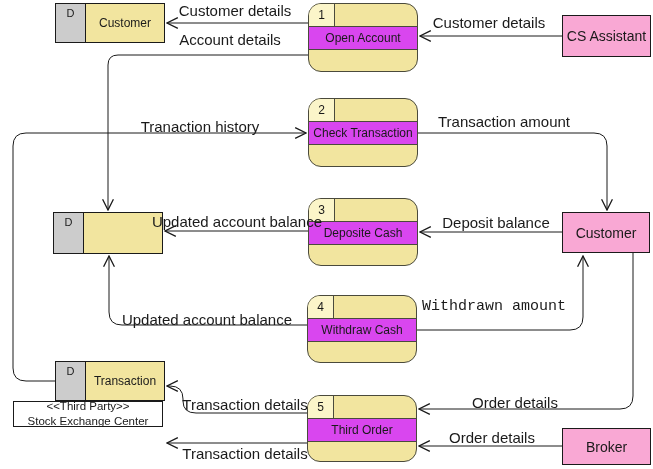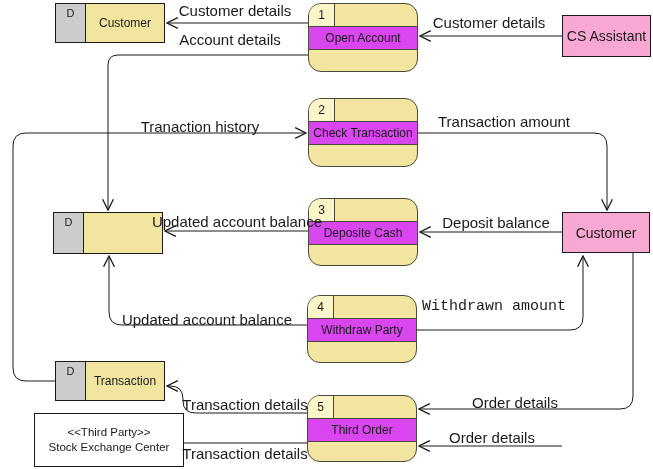--- a/index.html
+++ b/index.html
@@ -108,38 +108,41 @@
     <div class="topband">
         <div class="numcell">3</div>
       </div>
     <div class="midband">Deposite Cash</div>
     <div class="botband"></div>
   </div>
   <div class="process" style="left:307px;top:295px;width:110px;height:68px;">
     <div class="topband">
         <div class="numcell">4</div>
       </div>
-    <div class="midband">Withdraw Party</div>
+    <div class="midband">Withdraw Cash</div>
     <div class="botband"></div>
   </div>
   <div class="process" style="left:307px;top:395px;width:110px;height:67px;">
     <div class="topband">
         <div class="numcell">5</div>
       </div>
     <div class="midband">Third Order</div>
     <div class="botband"></div>
   </div>
 
   <div class="external" style="left:562px;top:15px;width:89px;height:42px;">
     <span>CS Assistant</span>
   </div>
   <div class="external" style="left:562px;top:212px;width:88px;height:41px;">
     <span>Customer</span>
   </div>
-  <div class="external plain" style="left:13px;top:413px;width:150px;height:54px;margin-left:21px;">
+  <div class="external" style="left:562px;top:428px;width:89px;height:37px;">
+    <span>Broker</span>
+  </div>
+  <div class="external plain" style="left:13px;top:401px;width:150px;height:26px;">
     <span>&lt;&lt;Third Party&gt;&gt;</span>
     <span>Stock Exchange Center</span>
   </div>
 
   <div class="flowlabel" style="left:235px;top:2px;">Customer details</div>
   <div class="flowlabel" style="left:489px;top:14px;">Customer details</div>
   <div class="flowlabel" style="left:230px;top:31px;">Account details</div>
   <div class="flowlabel" style="left:200px;top:118px;">Tranaction history</div>
   <div class="flowlabel" style="left:504px;top:113px;">Transaction amount</div>
   <div class="flowlabel" style="left:237px;top:213px;">Updated account balance</div>

